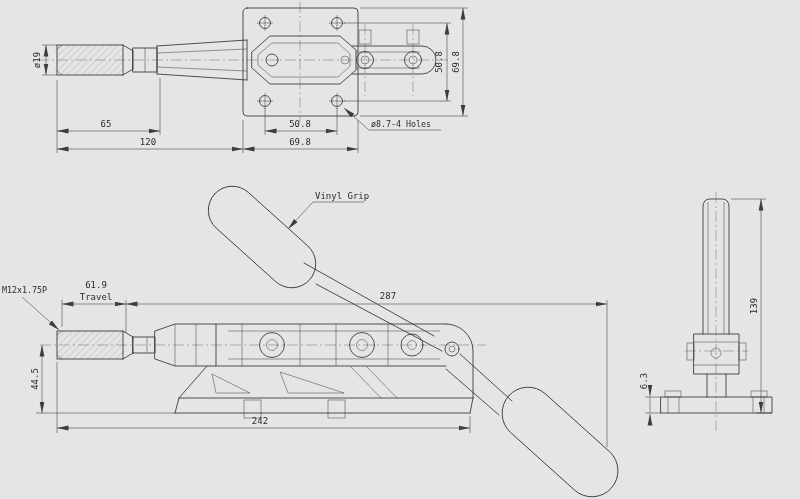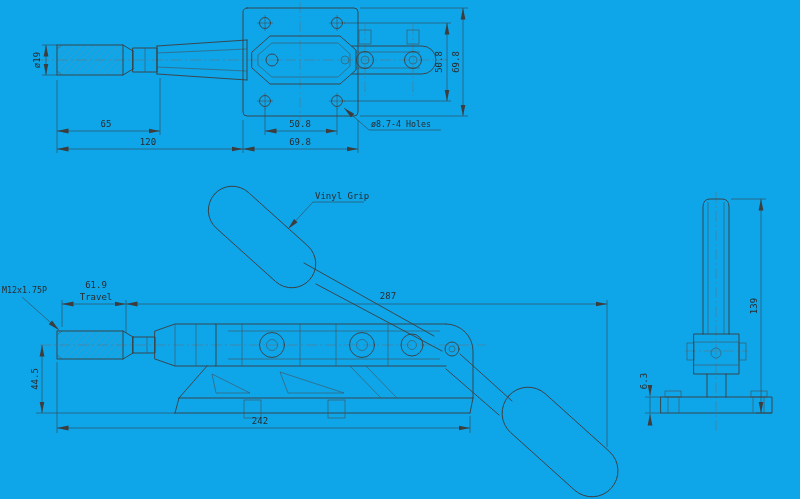--- a/index.html
+++ b/index.html
@@ -1,18 +1,18 @@
 <!DOCTYPE html>
 <html><head>
 <meta charset="utf-8">
 <style>
   html,body{margin:0;padding:0;}
   body{width:800px;height:499px;background:#ffffff;overflow:hidden;
        font-family:"DejaVu Sans Mono","Liberation Mono",monospace;}
-  .canvas{width:800px;height:499px;background:#0ea5e9;}
+  .canvas{width:800px;height:499px;background:#e5e5e5;}
   svg{display:block;}
   .ol{fill:none;stroke:#3d3d3d;stroke-width:0.9;stroke-linejoin:round;stroke-linecap:round;}
   .thin{fill:none;stroke:#4a4a4a;stroke-width:0.55;}
   .cl{fill:none;stroke:#6e6e6e;stroke-width:0.5;stroke-dasharray:11 3 2 3;}
   .dim{fill:none;stroke:#3d3d3d;stroke-width:0.55;}
   .dimtxt{font-family:"DejaVu Sans Mono","Liberation Mono",monospace;font-size:9px;fill:#2b2b2b;stroke:none;}
   .small{font-size:8.3px;}
   .hatched{fill:url(#hatch);stroke:#3d3d3d;stroke-width:0.9;}
 </style>
 </head>

